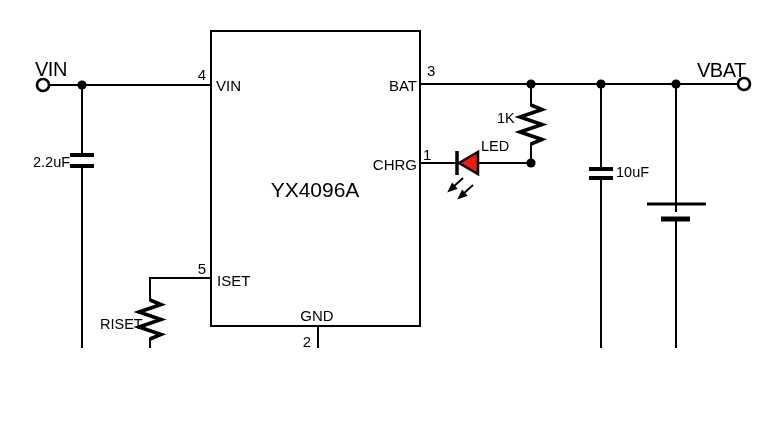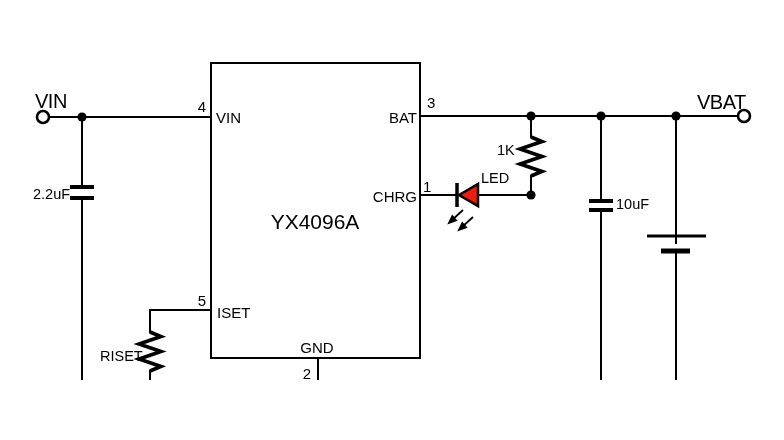--- a/index.html
+++ b/index.html
@@ -7,21 +7,20 @@
     padding: 0;
     background: #ffffff;
     font-family: "Liberation Sans", "DejaVu Sans", sans-serif;
   }
   .canvas-wrap {
     position: relative;
     width: 784px;
     height: 348px;
     background: #ffffff;
     overflow: hidden;
-    margin-top: 32px;
   }
   svg { display: block; }
   svg text {
     font-family: "Liberation Sans", "DejaVu Sans", sans-serif;
     fill: #000000;
   }
   .t-terminal { font-size: 20px; letter-spacing: -0.5px; }
   .t-label    { font-size: 14.5px; }
   .t-pin      { font-size: 15px; }
   .t-icname   { font-size: 21px; letter-spacing: 0px; }

